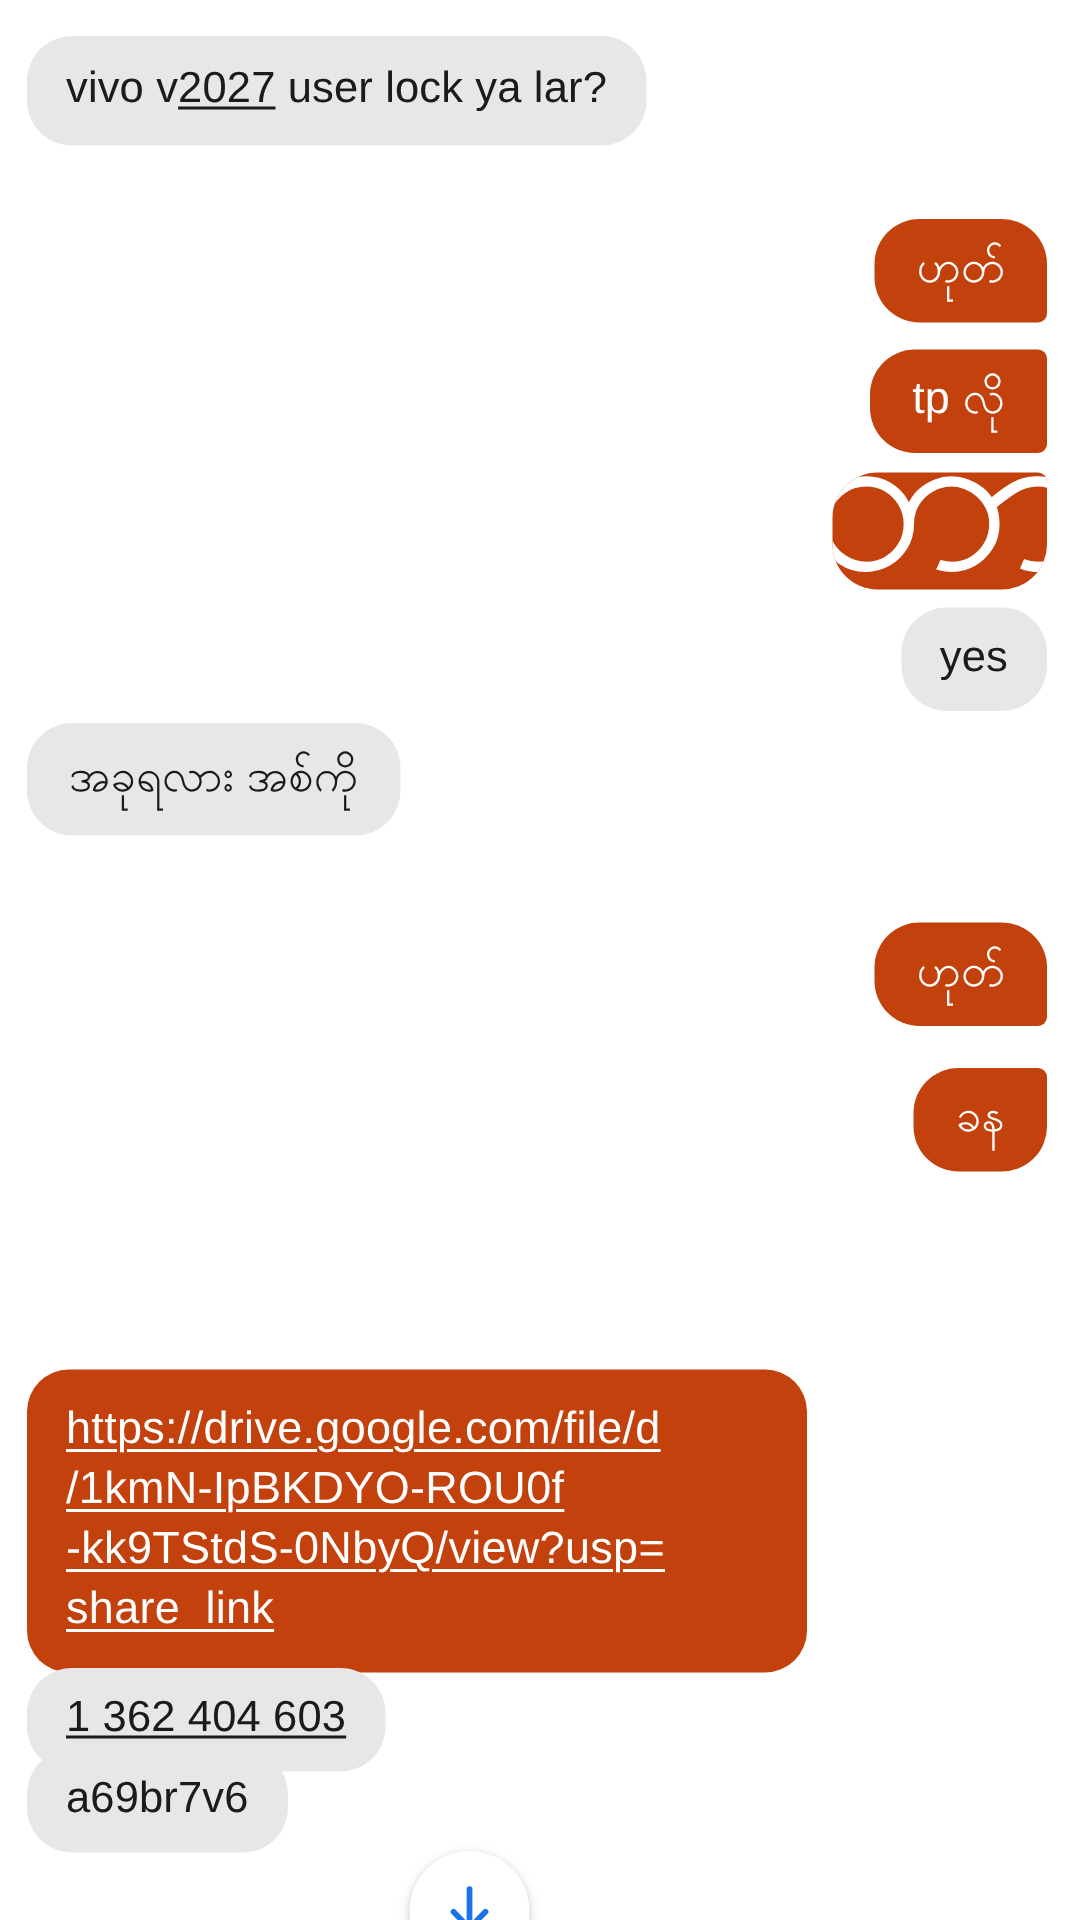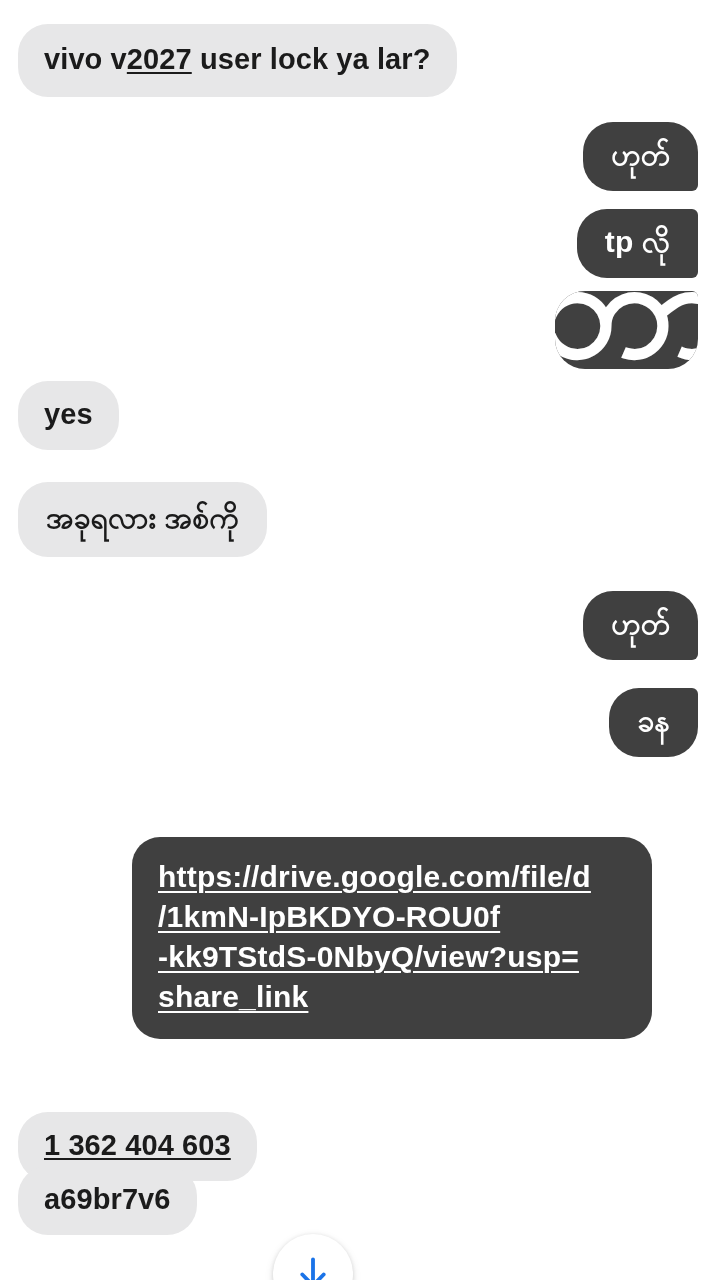--- a/index.html
+++ b/index.html
@@ -42,30 +42,30 @@
   .msg-row.incoming { justify-content: flex-start; }
   .msg-row.outgoing { justify-content: flex-end; }
 
   
   .bubble {
     display: inline-block;
     max-width: 520px;
     box-sizing: border-box;
     word-break: break-word;
     position: relative;
-    font-weight: bold;
   }
 
   .bubble.incoming {
     background: #e7e7e8;
     color: #1b1b1b;
   }
   .bubble.outgoing {
-    background: #404040;
+    background: #c2410c;
     color: #ffffff;
+    margin-top: 24px;
   }
 
   
   .bubble .txt {
     display: block;
     font-size: 29px;
     line-height: 1.28;
     letter-spacing: 0.1px;
   }
   .bubble .txt.mm {
@@ -101,36 +101,36 @@
     position: absolute;
     left: -14px;
     top: -52px;
     font-size: 138px;
     line-height: 1;
     white-space: nowrap;
     color: #ffffff;
     font-family: "Liberation Sans", "DejaVu Sans", sans-serif;
   }
 
-  #row-5  { top: 381px; }
+  #row-5  { top: 405px; justify-content: flex-end; }
   #b5 { padding: 15px 26px 17px 26px; border-radius: 30px; }
 
   #row-6  { top: 482px; align-items: center; }
   #b6 { padding: 13px 28px 17px 28px; border-radius: 30px; }
 
   #row-7  { top: 591px; }
   #b7 { padding: 10px 28px 14px 28px; border-radius: 30px 30px 6px 30px; }
 
   #row-8  { top: 688px; }
   #b8 { padding: 10px 28px 14px 28px; border-radius: 30px 6px 30px 30px; }
 
   #row-9  { top: 784px; }
   #b9 { padding: 13px 28px 17px 28px; border-radius: 30px; }
 
-  #row-10 { top: 837px; justify-content: flex-end; padding-right: 64px; }
+  #row-10 { top: 889px; justify-content: flex-start; padding-right: 48px; }
   #b10 {
     padding: 20px 26px 22px 26px;
     border-radius: 28px;
     width: 520px;
     box-sizing: border-box;
   }
   #b10 .url {
     display: block;
     font-size: 30px;
     line-height: 40px;

